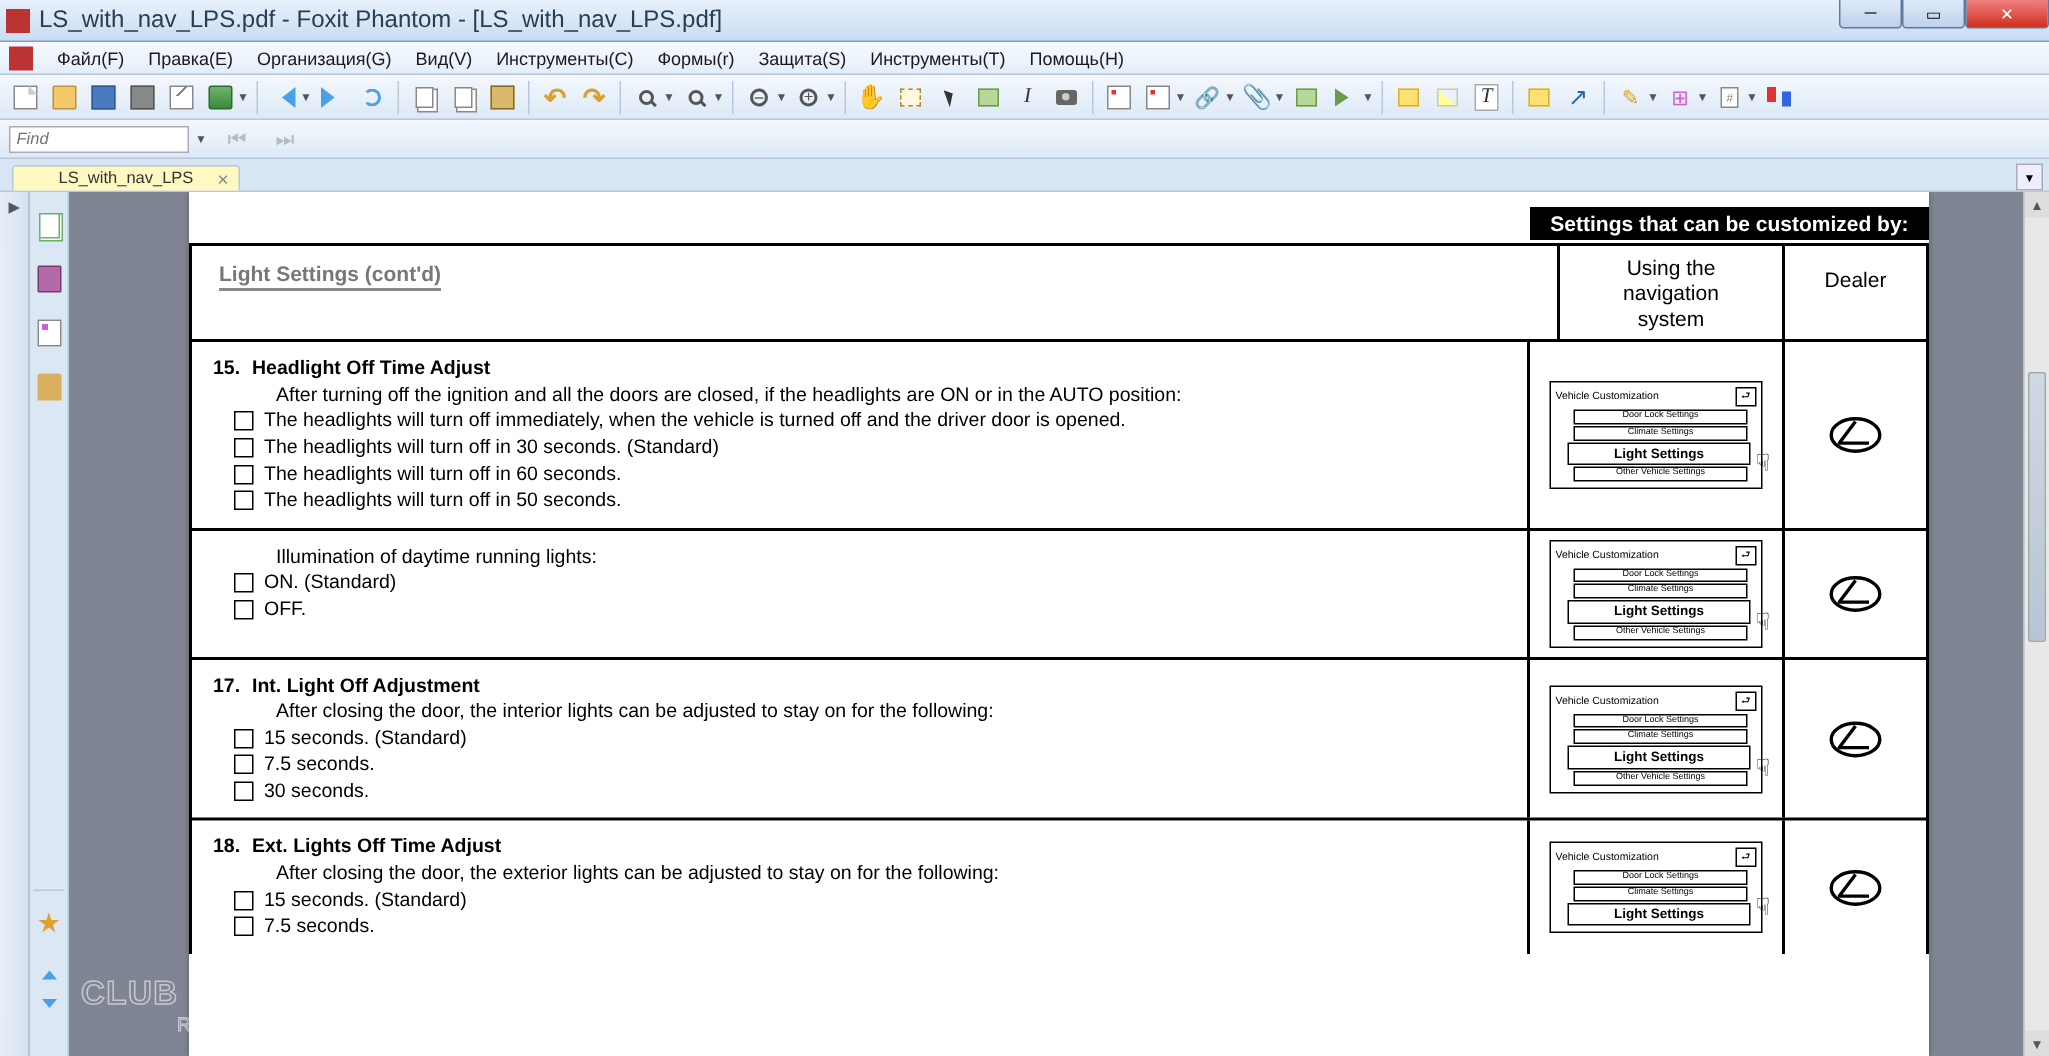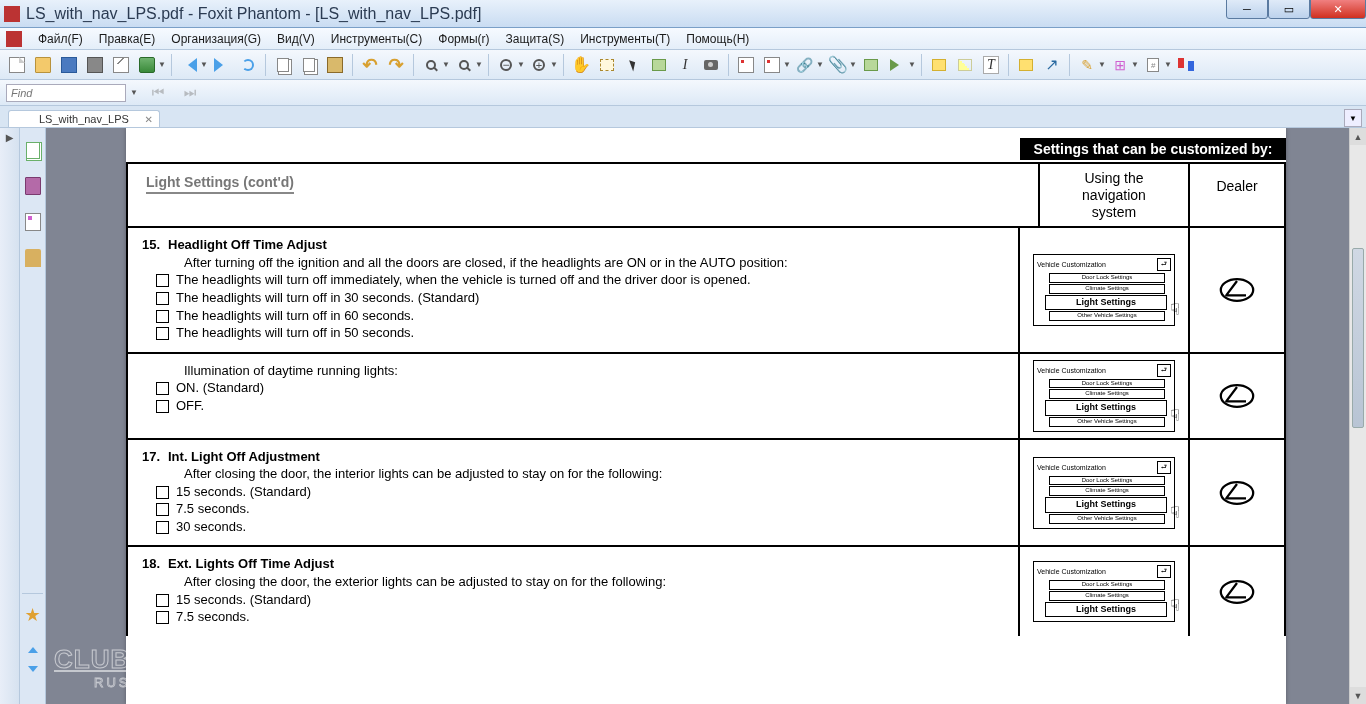--- a/index.html
+++ b/index.html
@@ -69,21 +69,21 @@
 .ico-flags { position:relative; width:16px; height:14px; }
 .ico-flags:before { content:""; position:absolute; width:6px; height:10px; background:#d33; left:0; top:0; }
 .ico-flags:after { content:""; position:absolute; width:6px; height:10px; background:#36d; right:0; top:3px; }
 
 
 .findbar { height: 26px; background: linear-gradient(#f4f8fd, #dde9f6); border-bottom: 1px solid #b5c8dd; display: flex; align-items: center; padding: 0 6px; gap: 6px; }
 .findbar input { width: 120px; height: 18px; border: 1px solid #aab; font-size: 11px; padding: 0 4px; color: #888; font-style: italic; background: #fff; }
 
 
 .tabbar { height: 22px; background: #d8e5f3; border-bottom: 1px solid #b5c8dd; display: flex; align-items: flex-end; padding-left: 8px; }
-.doc-tab { background: #ffffff; border: 1px solid #b5c8dd; border-bottom: none; padding: 2px 30px 2px 30px; font-size: 11px; color: #333; border-radius: 3px 3px 0 0; position: relative; }
+.doc-tab { background: #fef9c3; border: 1px solid #b5c8dd; border-bottom: none; padding: 2px 30px 2px 30px; font-size: 11px; color: #333; border-radius: 3px 3px 0 0; position: relative; }
 .doc-tab .close-x { position: absolute; right: 6px; top: 3px; font-size: 10px; color: #888; cursor: pointer; }
 .tabbar-dd { margin-left: auto; width: 18px; height: 18px; border: 1px solid #aab; background: #eef; display: flex; align-items:center; justify-content:center; font-size:8px; margin-right:4px; }
 
 
 .main { display: flex; height: 576px; background: #8a8fa0; }
 .sidebar-toggle { width: 20px; background: linear-gradient(90deg, #e8eef8, #d6e2f0); border-right: 1px solid #b5c8dd; display: flex; justify-content: center; padding-top: 4px; font-size: 10px; color: #555; }
 .sidebar { width: 26px; background: #dce7f4; border-right: 1px solid #b5c8dd; display: flex; flex-direction: column; align-items: center; padding-top: 14px; gap: 18px; position: relative; }
 .side-ico { width: 18px; height: 20px; cursor: pointer; }
 .side-page { background: #fff; border: 1px solid #6ab06a; box-shadow: 1px 1px 0 #fff, 1px 1px 0 1px #6ab06a; width: 14px; height: 17px; }
 .side-book { background: #b46aa8; border: 1px solid #7a3a6f; width: 16px; height: 18px; border-radius: 1px; }
@@ -135,22 +135,22 @@
 .nd-row { border: 1px solid #000; text-align: center; font-size: 6px; padding: 0px 0; margin: 1px 6px 1px 12px; line-height: 1.3; }
 .nd-sel { font-size: 9px; font-weight: 600; padding: 1px 0; margin: 1px 4px 1px 8px; }
 .nd-cursor { position: absolute; right: -6px; bottom: 6px; font-size: 16px; }
 
 
 .lexus-logo { width: 36px; height: 26px; position: relative; }
 .lexus-logo svg { width: 100%; height: 100%; }
 
 
 .watermark { position: absolute; left: 8px; bottom: 14px; color: #fff; opacity: .55; font-family: Arial; pointer-events: none; }
-.watermark .wm1 { font-size: 26px; font-weight: 700; letter-spacing: 1px; -webkit-text-stroke: 1px #fff; color: transparent; text-decoration: underline; }
-.watermark .wm2 { font-size: 13px; letter-spacing: 3px; margin-left: 40px; -webkit-text-stroke: 0.8px #fff; color: transparent; }
+.watermark .wm1 { font-size: 22px; font-weight: 700; letter-spacing: 1px; -webkit-text-stroke: 1px #fff; color: transparent; }
+.watermark .wm2 { font-size: 13px; letter-spacing: 3px; margin-left: 64px; -webkit-text-stroke: 0.8px #fff; color: transparent; }
 </style>
 </head>
 <body>
 
 <div class="titlebar">
   <span class="app-icon"></span>
   <span class="title-text">LS_with_nav_LPS.pdf - Foxit Phantom - [LS_with_nav_LPS.pdf]</span>
   <div class="win-controls">
     <div class="win-btn">─</div>
     <div class="win-btn">▭</div>

